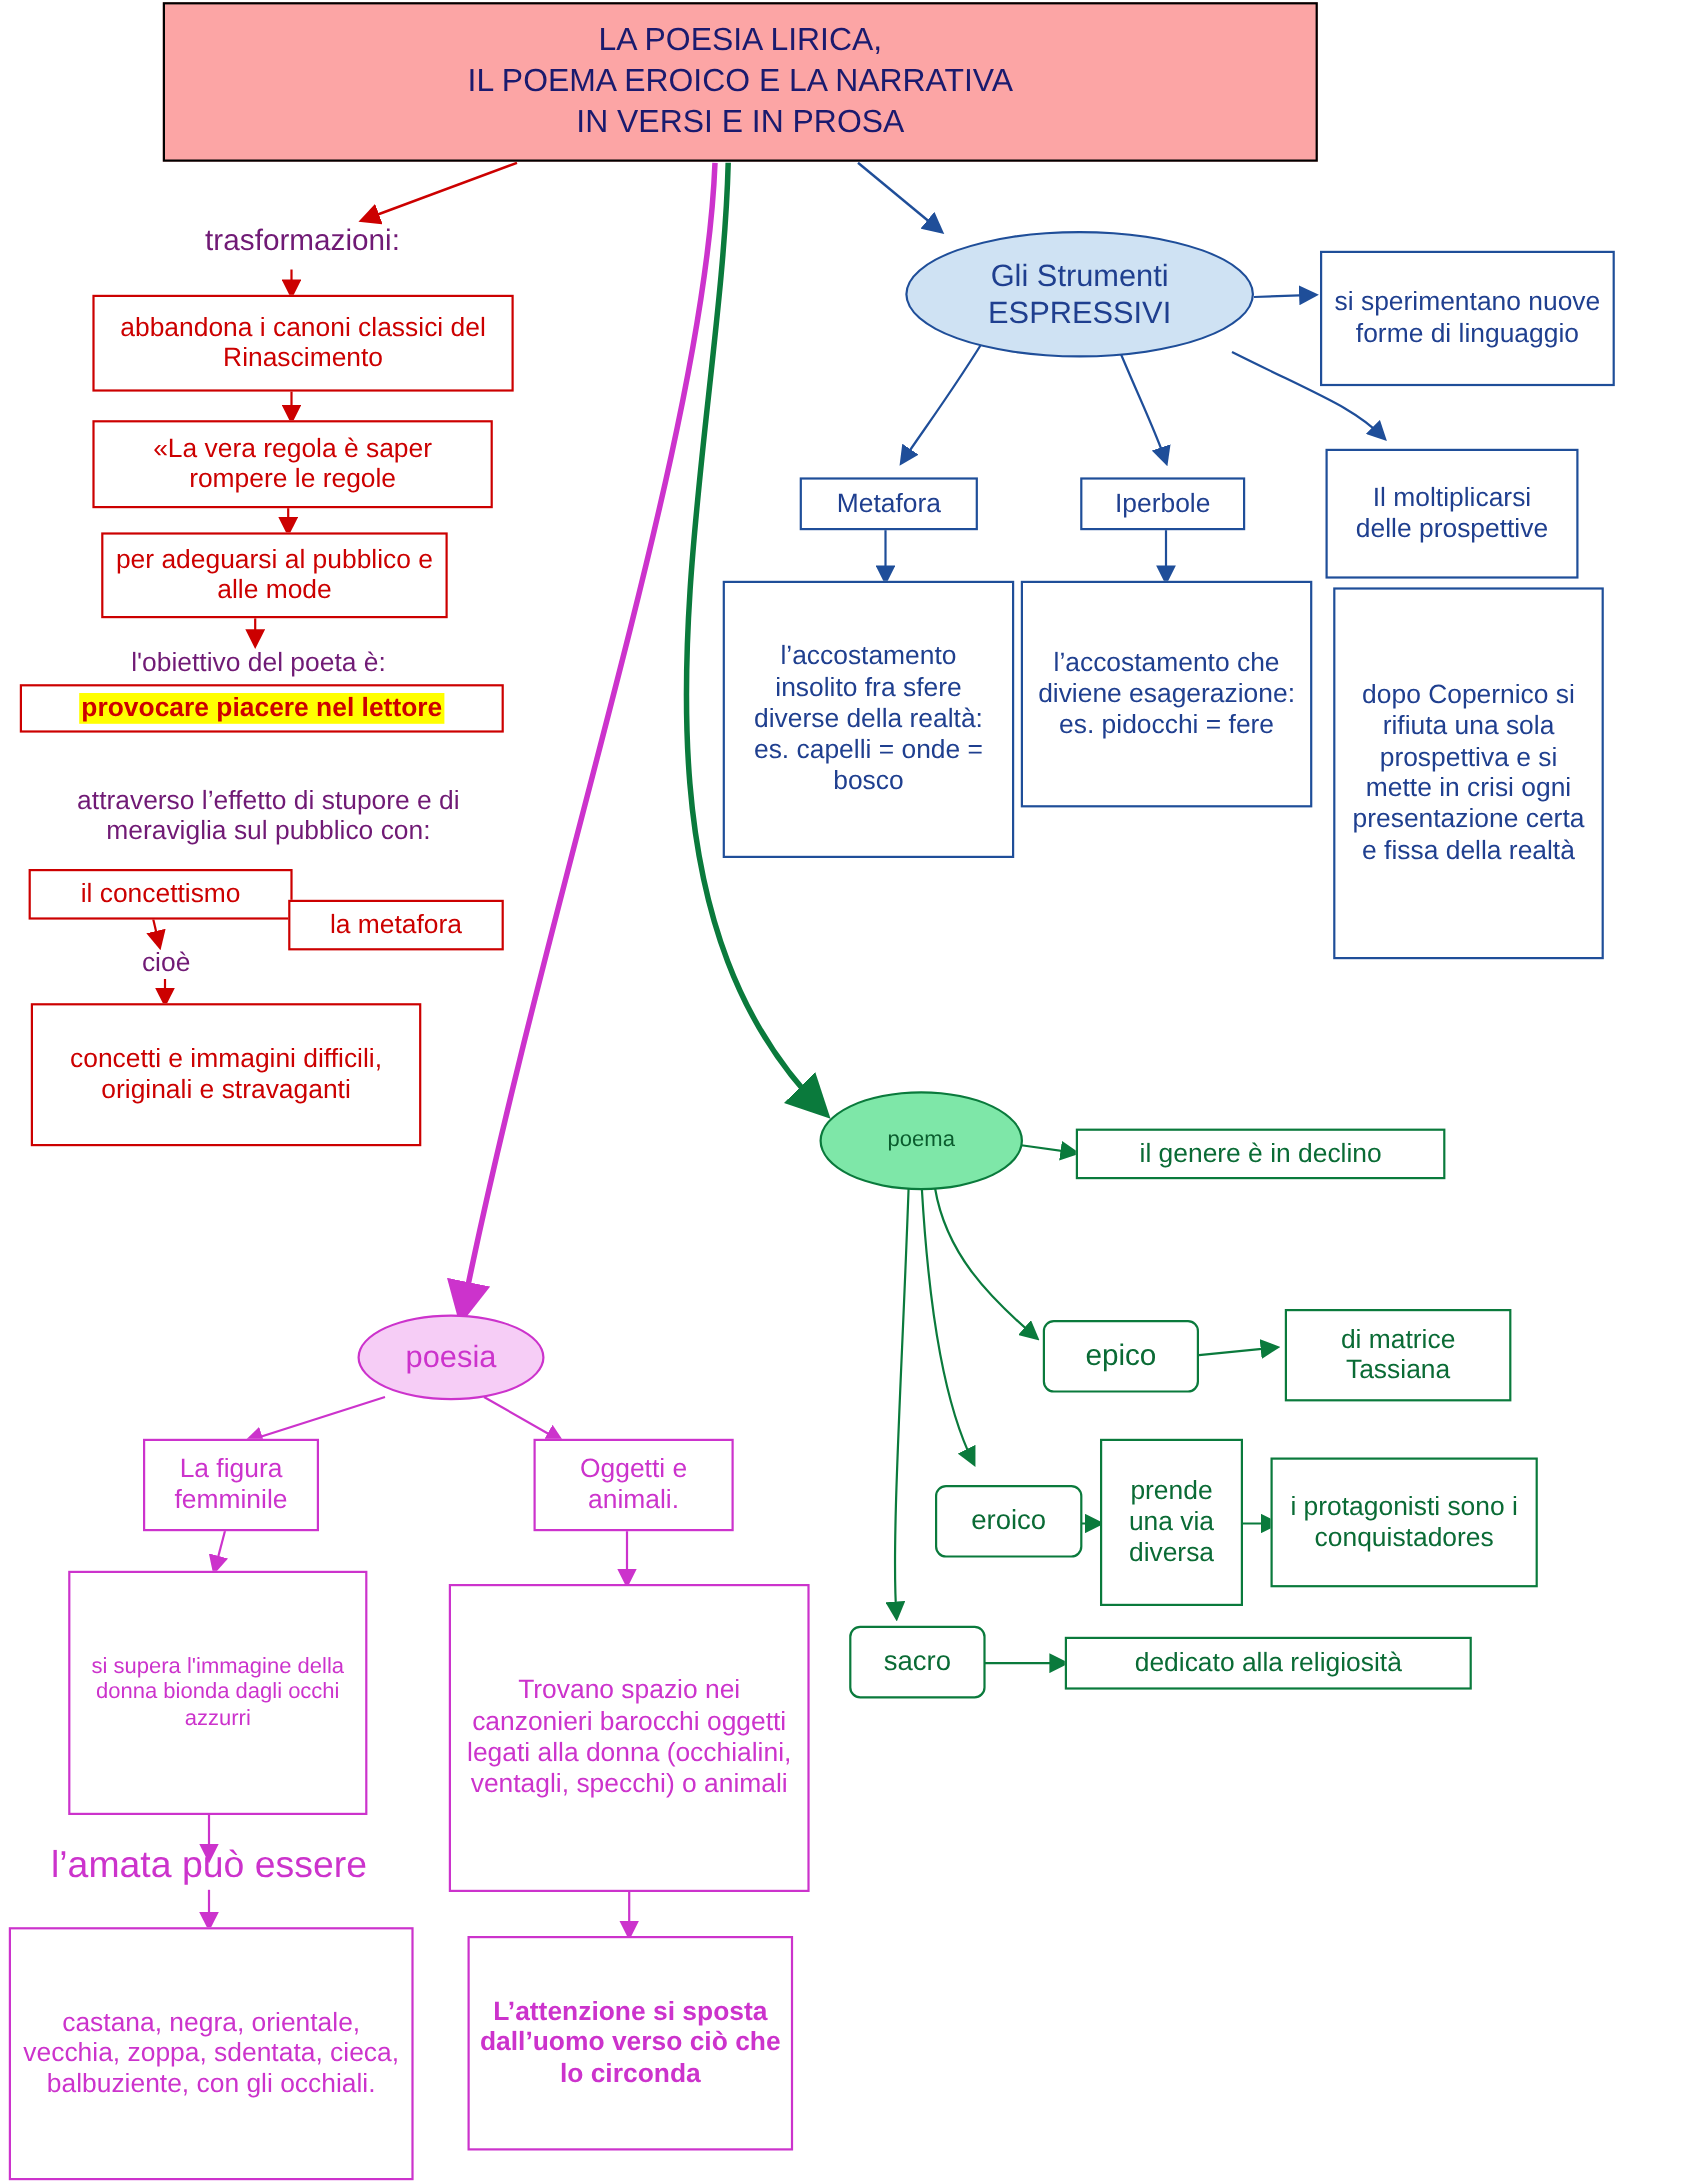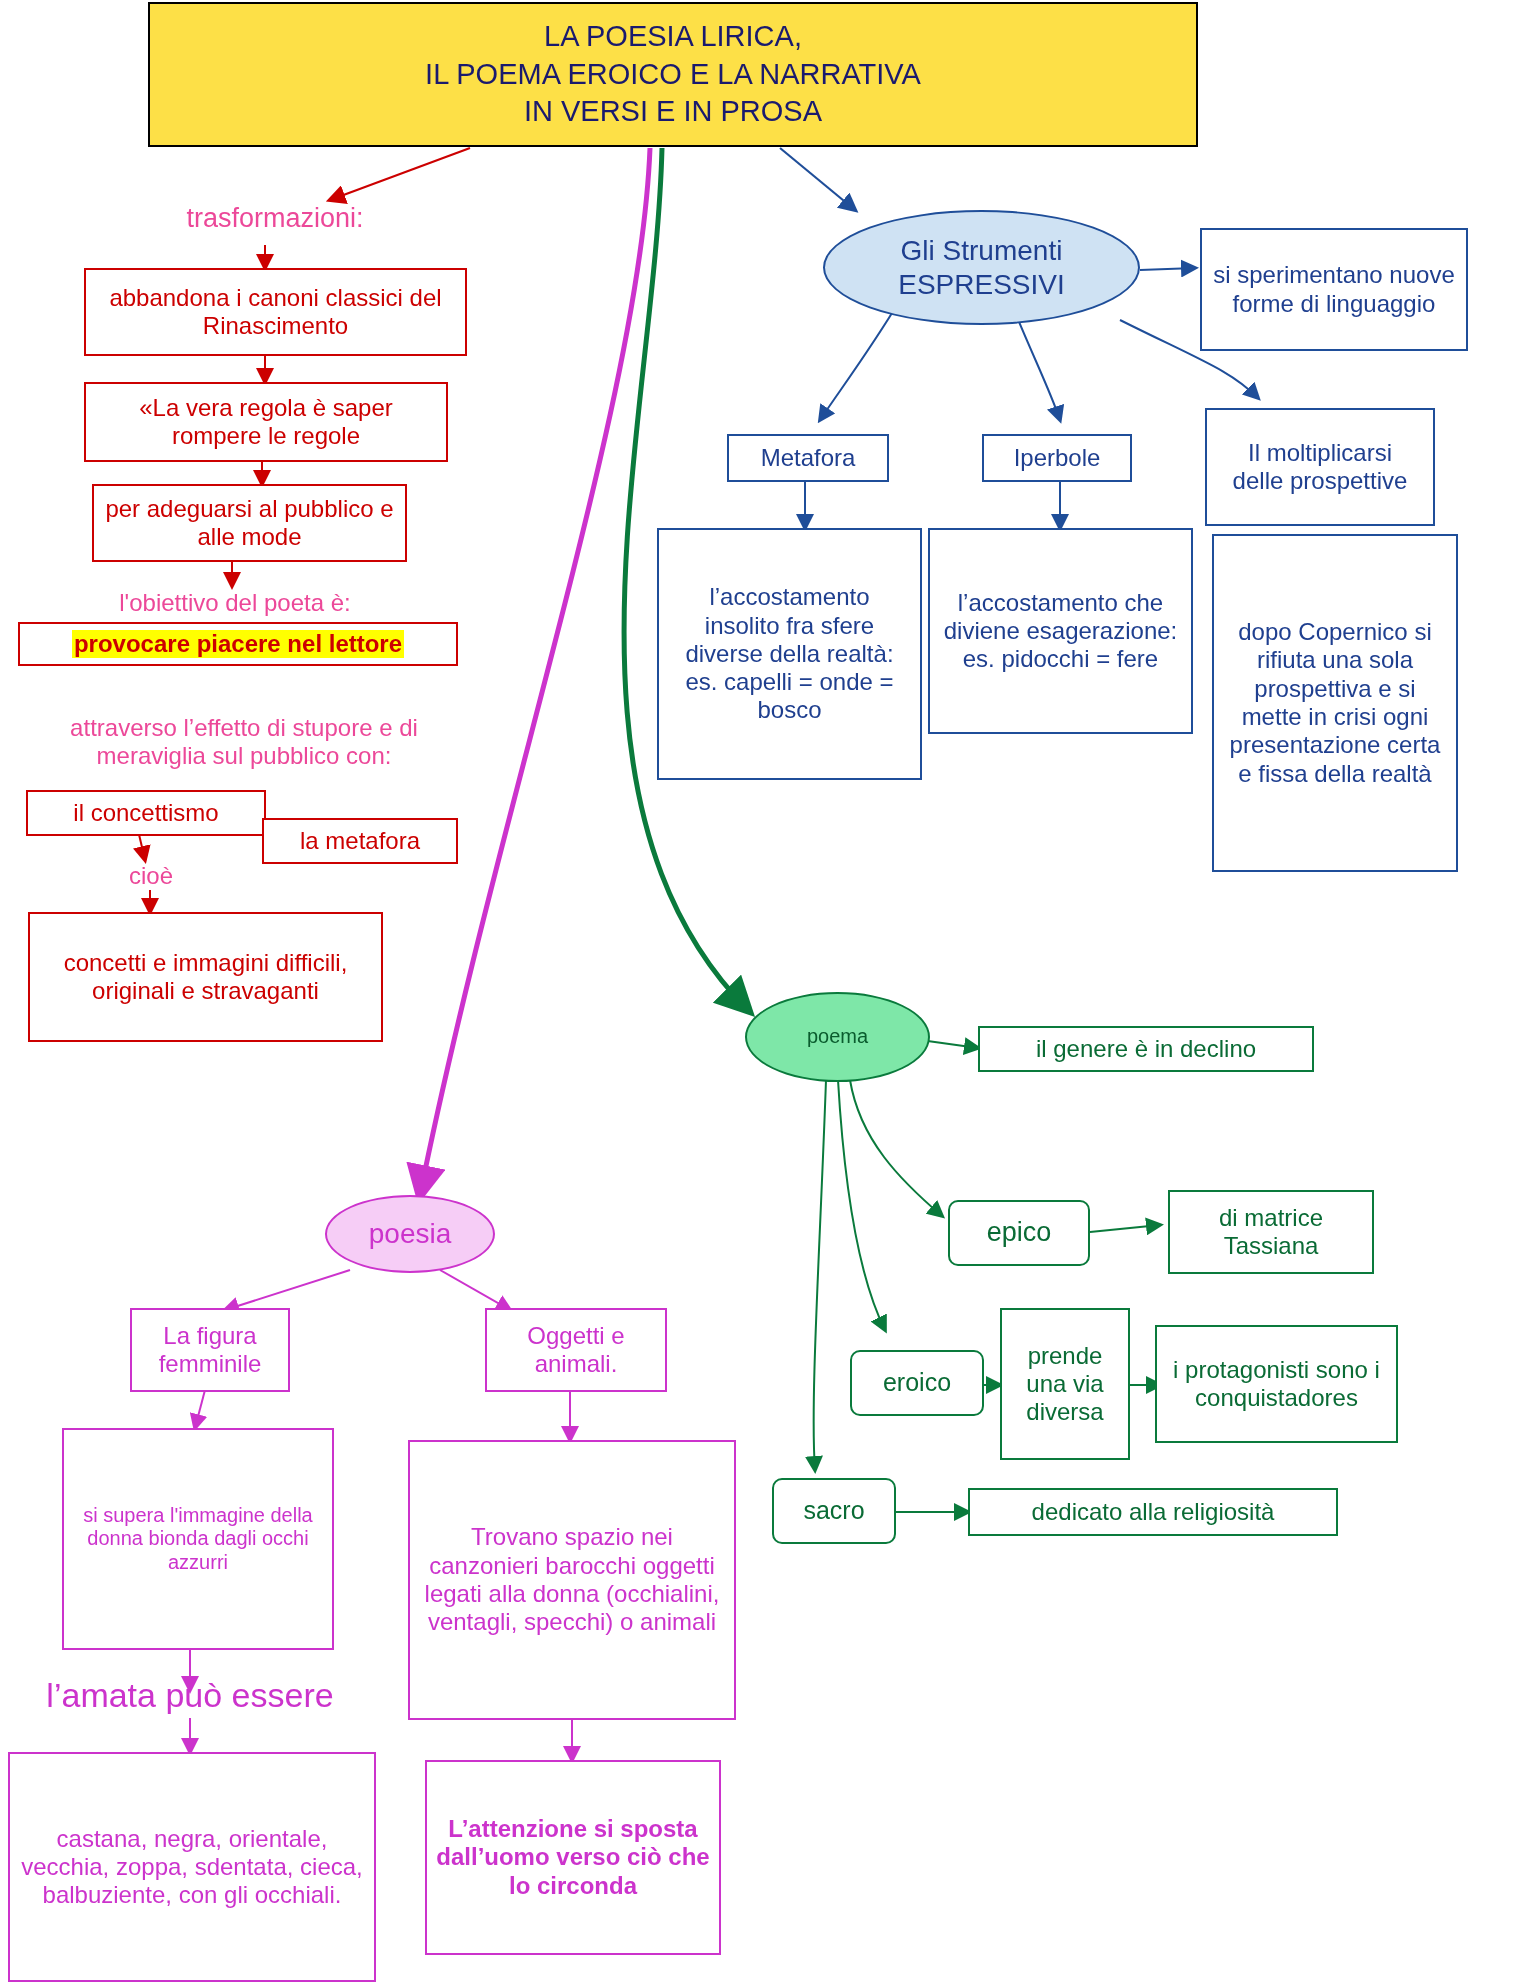--- a/index.html
+++ b/index.html
@@ -51,29 +51,29 @@
     border-style: solid;
     border-width: 2px;
     background: #ffffff;
   }
   .plain {
     background: transparent;
     border: none;
   }
   
   .title-box {
-    background: #fde047;
+    background: #fca5a5;
     border: 2px solid #000000;
     color: #1a1a6e;
     font-size: 29px;
     line-height: 1.3;
   }
   
   .red { border-color: #cc0000; color: #cc0000; }
-  .red-text { color: #ec4899; }
+  .red-text { color: #701a75; }
   
   .blue { border-color: #1f4e99; color: #1f3f8f; }
   .blue-ellipse { border-color: #1f4e99; background: #cfe2f3; color: #1f3f8f; }
   
   .green { border-color: #0a7a3c; color: #0a6b35; }
   .green-ellipse { border-color: #0a7a3c; background: #7ee7a8; color: #0a5c2e; }
   
   .magenta { border-color: #cc33cc; color: #cc33cc; }
   .magenta-ellipse { border-color: #cc33cc; background: #f6cdf6; color: #cc33cc; }
   .hl {

